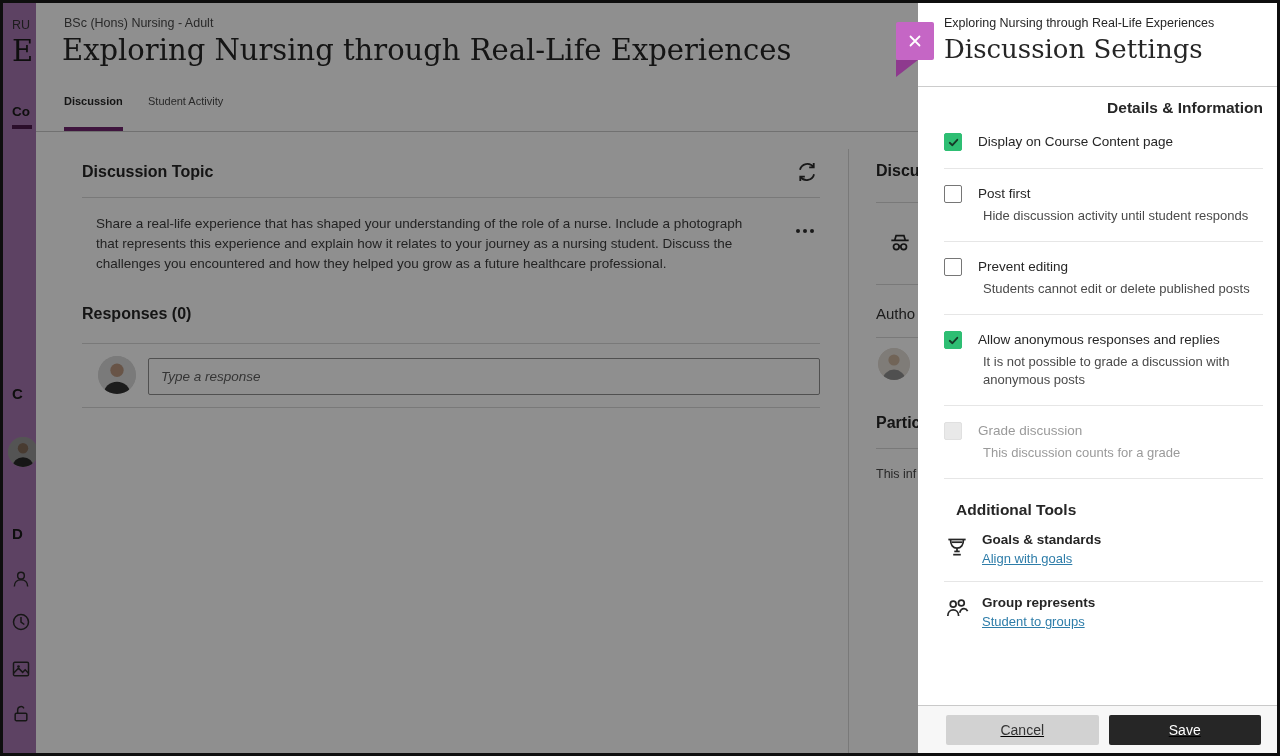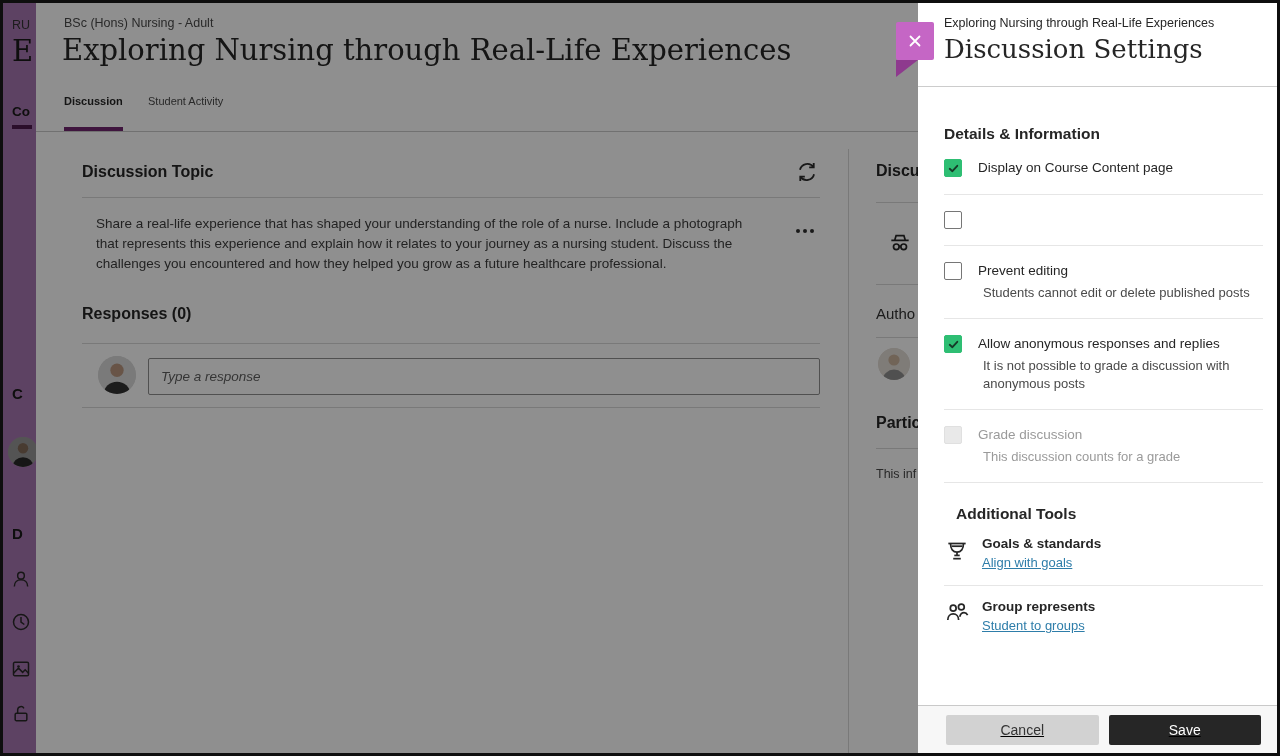--- a/index.html
+++ b/index.html
@@ -58,21 +58,21 @@
   
   .settings { position:absolute; left:915px; top:0; right:0; bottom:0; background:#fff; z-index:10; overflow:visible; }
   .close-ribbon { position:absolute; left:-22px; top:19px; width:38px; height:38px; background:#c566c5; border-radius:2px; cursor:pointer; z-index:11; display:flex; align-items:center; justify-content:center; }
   .close-ribbon svg { width:18px; height:18px; }
   .ribbon-fold { position:absolute; left:-22px; top:57px; width:0; height:0; border-top:17px solid #8e3a8e; border-right:22px solid transparent; }
   .panel-header { padding:13px 16px 0 26px; height:84px; border-bottom:1px solid #cccccc; }
   .panel-context { font-size:12.5px; color:#262626; }
   .panel-title { font-family:"DejaVu Serif", serif; font-size:26px; color:#262626; margin-top:4px; white-space:nowrap; }
   .panel-body { padding:0 14px 0 26px; height:617px; overflow:hidden; }
   .sect-head { font-size:15.5px; font-weight:600; color:#262626; }
-  .details-head { margin:38px 0 0 0; }
+  .details-head { margin:12px 0 0 0;text-align:right; }
   .opt-row { display:grid; grid-template-columns:18px 1fr; column-gap:16px; padding:15px 0 16px 0; border-bottom:1px solid #e6e6e6; }
   .cb { width:18px; height:18px; border-radius:2px; border:1px solid #767676; background:#fff; cursor:pointer; display:flex; align-items:center; justify-content:center; margin-top:1px; }
   .cb.checked { background:#2ebe73; border-color:#2ebe73; }
   .cb.disabled { background:#e9e9e9; border-color:#e0e0e0; cursor:default; }
   .cb svg { width:13px; height:13px; }
   .opt-label { font-size:13.5px; color:#262626; line-height:20px; }
   .opt-desc { font-size:13px; color:#4a4a4a; line-height:18px; margin:3px 0 0 5px; max-width:300px; }
   .opt-row.disabled .opt-label, .opt-row.disabled .opt-desc { color:#9a9a9a; }
   .tools-head { margin:22px 0 0 12px; }
   .tool-row { display:grid; grid-template-columns:26px 1fr; column-gap:12px; padding:12px 0 14px 0; }
@@ -212,20 +212,24 @@
               <path d="M5 12.5 L10 17 L19 7" stroke="#163a28" stroke-width="3.4" fill="none" stroke-linecap="round" stroke-linejoin="round"></path>
             </svg>
         </span>
         <div>
           <div class="opt-label">Display on Course Content page</div>
         </div>
       </div>
 
       <div class="opt-row">
         <span class="cb"></span>
+        <div>
+          <div class="opt-label">Post first</div>
+          <div class="opt-desc">Hide discussion activity until student responds</div>
+        </div>
       </div>
 
       <div class="opt-row">
         <span class="cb"></span>
         <div>
           <div class="opt-label">Prevent editing</div>
           <div class="opt-desc">Students cannot edit or delete published posts</div>
         </div>
       </div>
 

